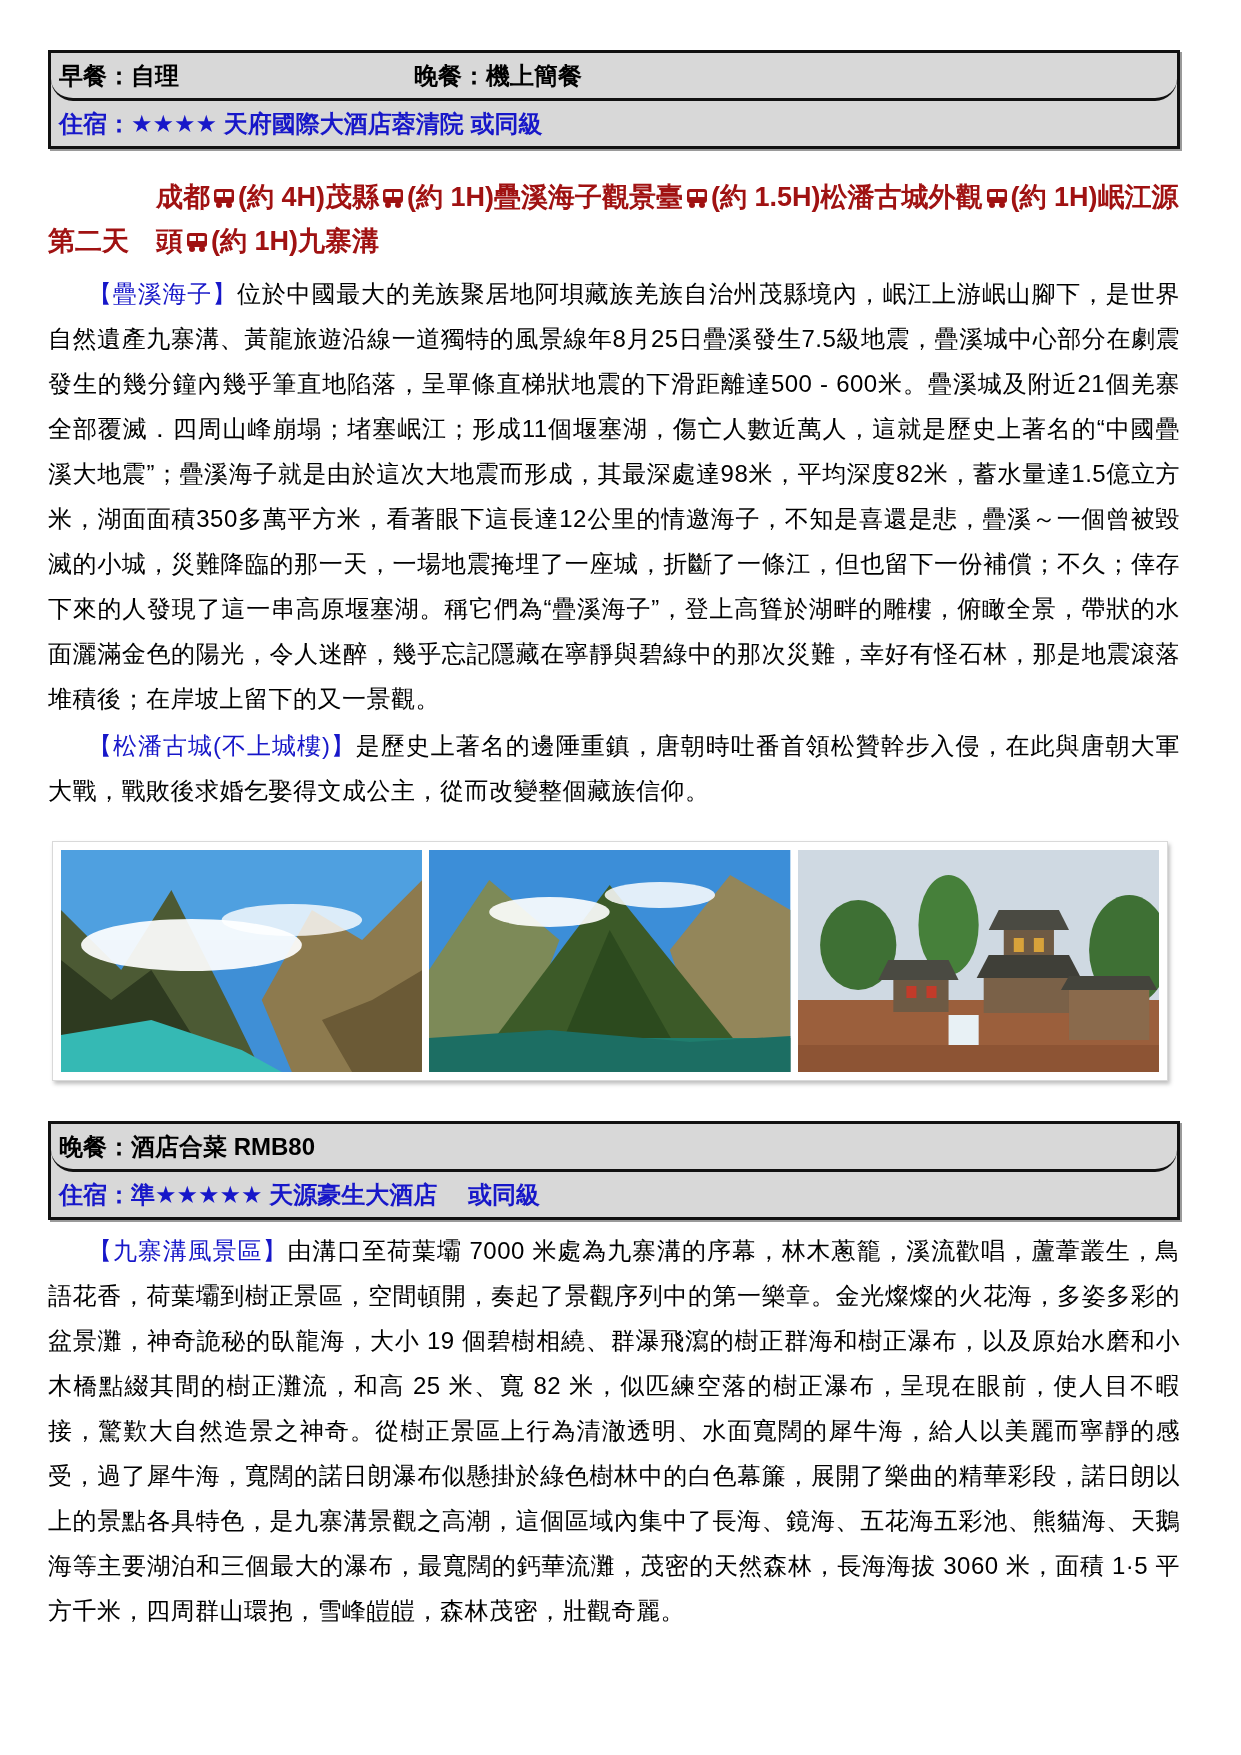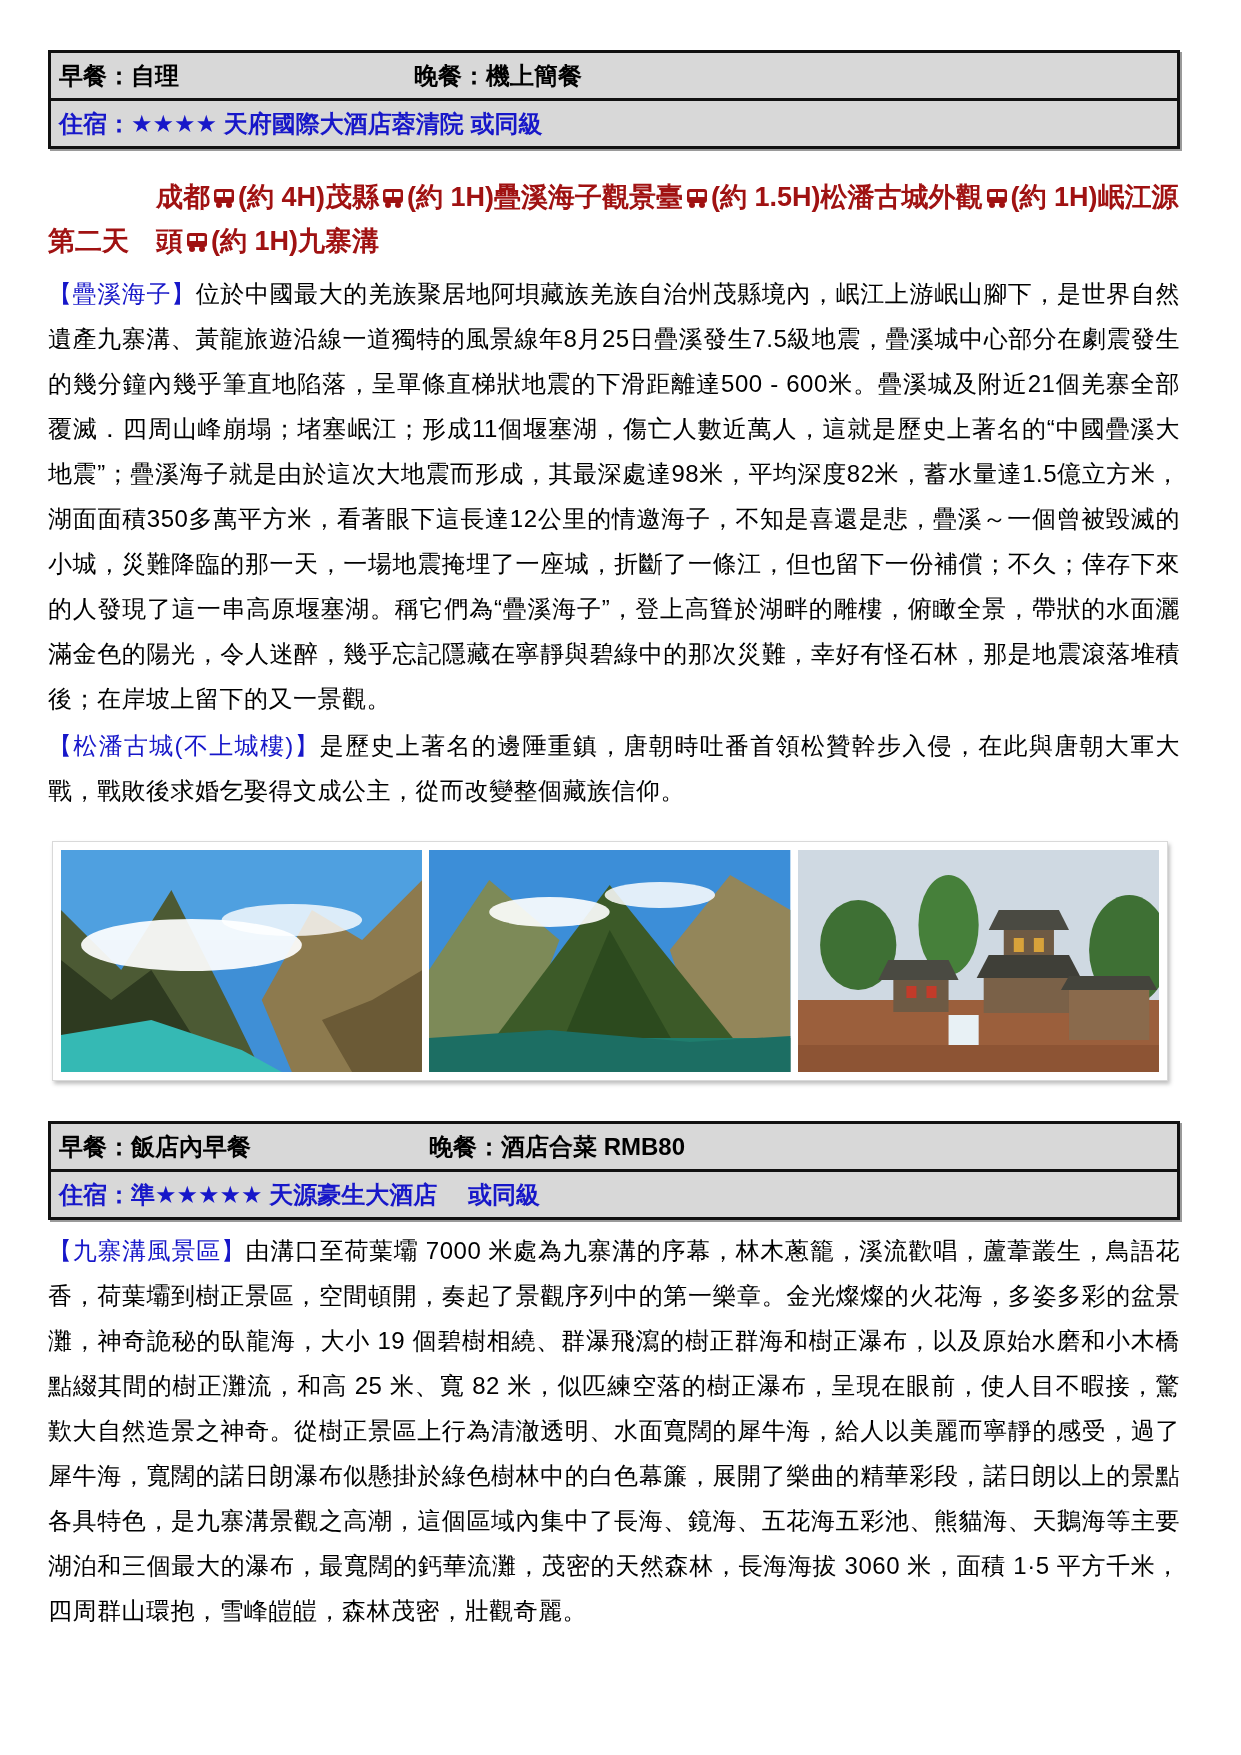--- a/index.html
+++ b/index.html
@@ -9,32 +9,33 @@
     color:#000;
   }
   .page{
     position:absolute;left:48px;top:40px;width:1132px;
   }
   
   .para{
     font-size:24px;line-height:45px;letter-spacing:0.5px;
     text-align:justify;color:#000;
   }
-  .lead-blue{color:#1717c9;}
+  .lead-blue{color:#1717c9;margin-left:40px;}
   .intro{margin-top:18px;}
   
   .meal-table{
     border:3px solid #111;background:#d8d8d8;
     box-shadow:2px 2px 0 #9a9a9a;
     margin-top:10px;
   }
   .meal-row{
     display:flex;align-items:center;
     padding:6px 8px;min-height:33px;
     border-bottom:3px solid #111;
+    border-radius:22px;
   }
   .meal-row:last-child{border-bottom:none;align-items:center;}
   .meal-cell{font-size:24px;font-weight:bold;color:#000;}
   .meal-cell.c1{width:355px;}
   .meal-cell.c2{width:430px;}
   .meal-cell.c3{flex:1;}
   .lodging{font-size:24px;font-weight:bold;color:#1717c9;}
   
   .day-heading{
     display:flex;color:#a01212;font-weight:bold;
@@ -165,21 +166,20 @@
         <rect x="150" y="165" width="30" height="57" fill="#e8f1f5"></rect>
         <rect x="0" y="195" width="360" height="27" fill="#8d5434"></rect>
       </svg>
     </div>
   </div>
 
   <div class="spacer-sm"></div>
 
   <div class="meal-table" style="margin-top:32px;">
     <div class="meal-row">
-      <span class="meal-cell c1" style="width:370px;">早餐：飯店內早餐</span>
       <span class="meal-cell c3">晚餐：酒店合菜 RMB80</span>
     </div>
     <div class="meal-row">
       <span class="lodging">住宿：準★★★★★ 天源豪生大酒店　 或同級</span>
     </div>
   </div>
 
 
   <div class="para" style="margin-top:8px;">
     <span class="lead-blue">【九寨溝風景區】</span><span>由溝口至荷葉壩 7000 米處為九寨溝的序幕，林木蔥籠，溪流歡唱，蘆葦叢生，鳥語花香，荷葉壩到樹正景區，空間頓開，奏起了景觀序列中的第一樂章。金光燦燦的火花海，多姿多彩的盆景灘，神奇詭秘的臥龍海，大小 19 個碧樹相繞、群瀑飛瀉的樹正群海和樹正瀑布，以及原始水磨和小木橋點綴其間的樹正灘流，和高 25 米、寬 82 米，似匹練空落的樹正瀑布，呈現在眼前，使人目不暇接，驚歎大自然造景之神奇。從樹正景區上行為清澈透明、水面寬闊的犀牛海，給人以美麗而寧靜的感受，過了犀牛海，寬闊的諾日朗瀑布似懸掛於綠色樹林中的白色幕簾，展開了樂曲的精華彩段，諾日朗以上的景點各具特色，是九寨溝景觀之高潮，這個區域內集中了長海、鏡海、五花海五彩池、熊貓海、天鵝海等主要湖泊和三個最大的瀑布，最寬闊的鈣華流灘，茂密的天然森林，長海海拔 3060 米，面積 1·5 平方千米，四周群山環抱，雪峰皚皚，森林茂密，壯觀奇麗。</span>

